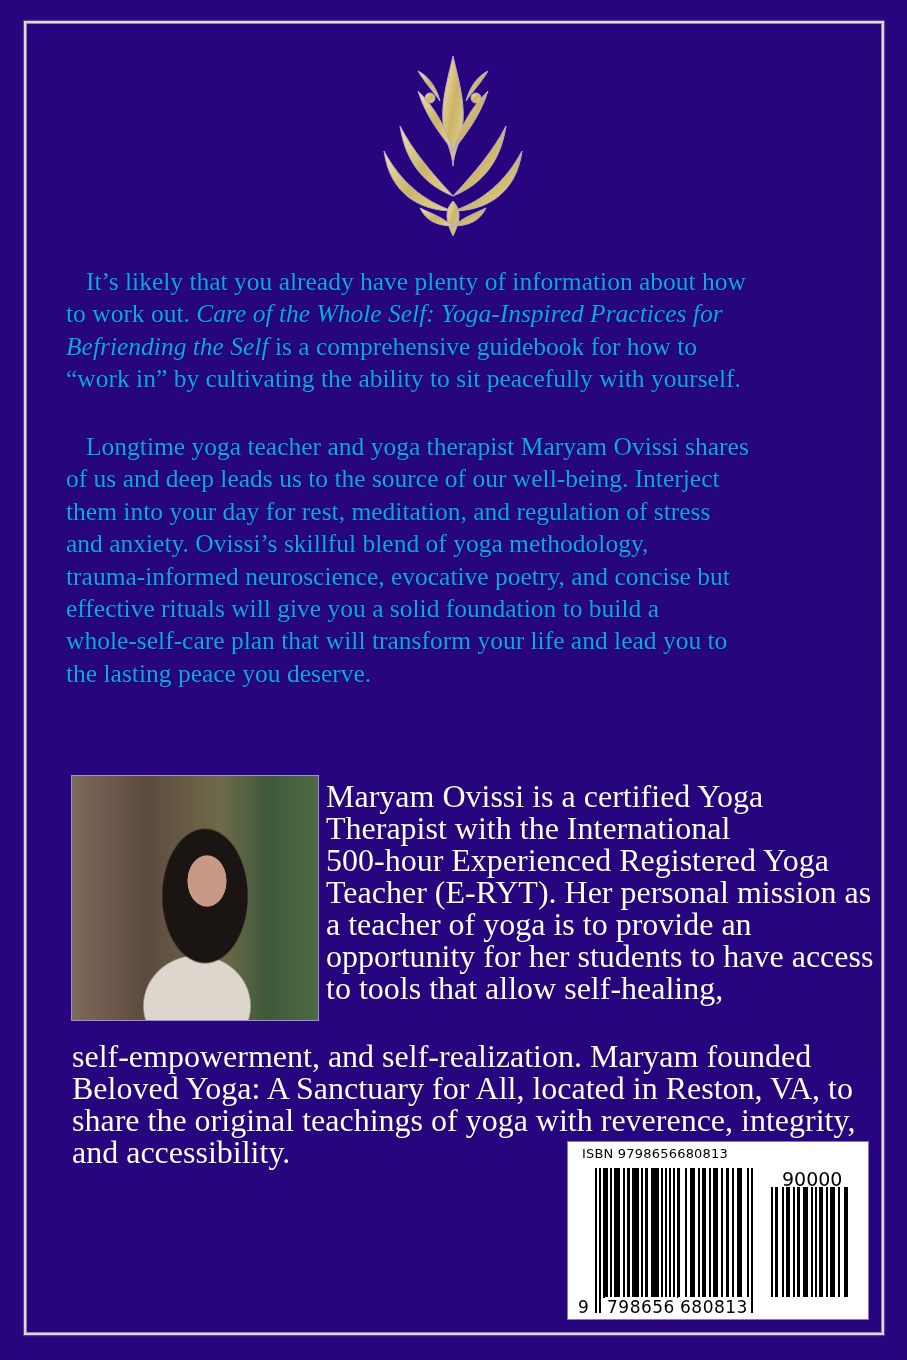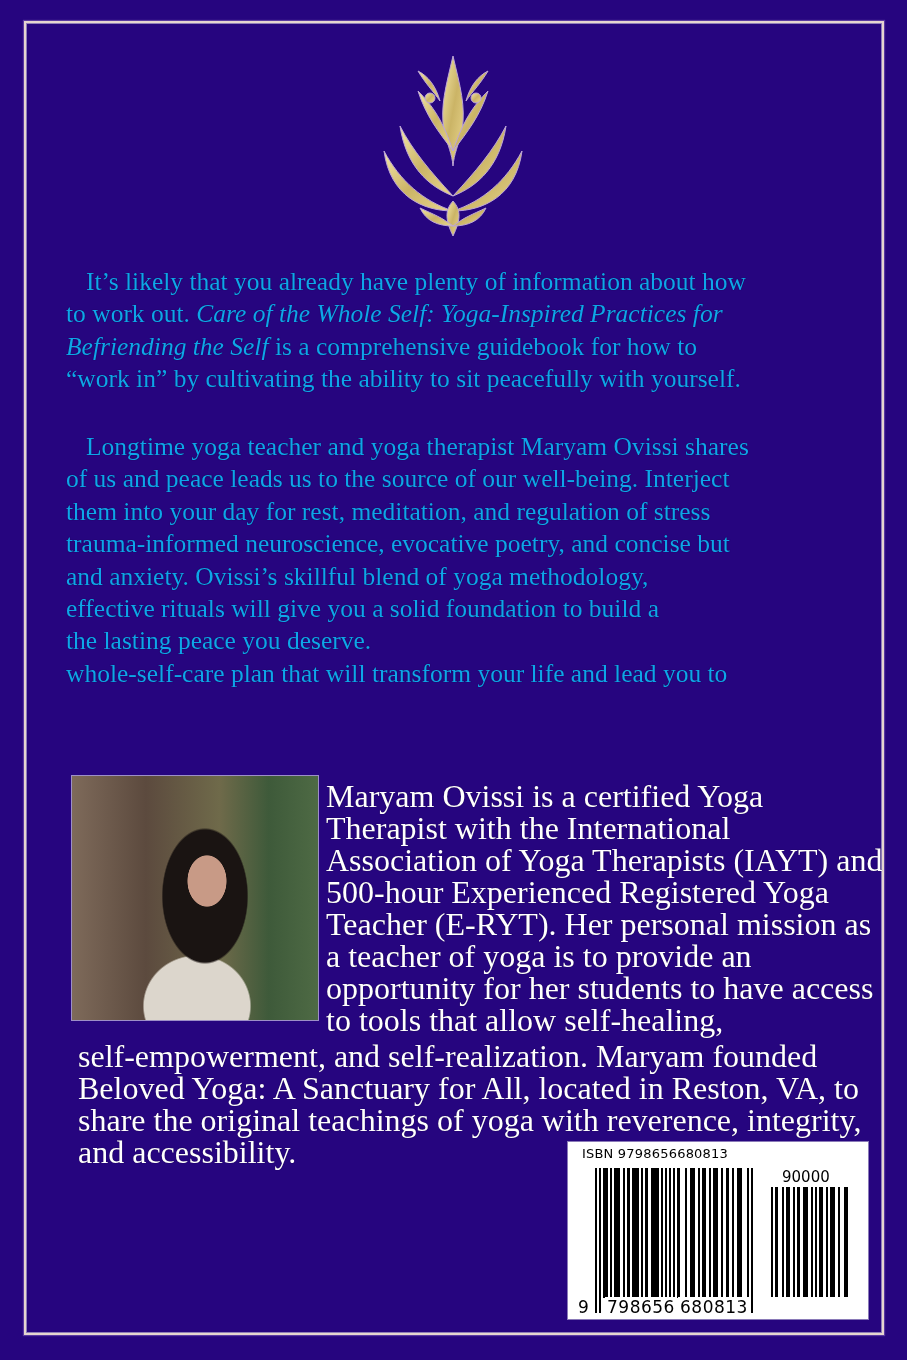--- a/index.html
+++ b/index.html
@@ -36,30 +36,30 @@
       radial-gradient(ellipse 30px 50px at 128px 215px, #59b7d8 0 60%, transparent 62%),
       linear-gradient(90deg, #7e6a5a 0%, #5c4a3e 30%, #6f6a4a 60%, #3e5a3a 80%, #4e6a44 100%);
     border:1px solid #9d8fc8;
   }
   .bio {
     font-family:"Liberation Serif","DejaVu Serif",serif;
     font-size:32px; line-height:32px; color:#fff; position:absolute;
     text-shadow:0 0 1px rgba(0,0,0,0.6);
   }
   .bio-side { left:326px; top:780px; width:540px; }
-  .bio-full { left:78px; top:1040px; width:520px; }
+  .bio-full { left:72px; top:1040px; width:520px; }
   .barcode-box {
     position:absolute; left:567px; top:1141px; width:302px; height:179px;
     background:#ffffff; border:1px solid #8a7ab8; box-sizing:border-box;
     font-family:"DejaVu Sans","Liberation Sans",sans-serif; color:#000;
   }
   .isbn-label { position:absolute; left:14px; top:4px; font-size:13px; letter-spacing:0.2px; }
   .bars-main { position:absolute; left:27px; top:26px; height:145px; width:164px; }
   .bars-add { position:absolute; left:203px; top:45px; height:110px; width:80px; }
-  .price-code { position:absolute; left:214px; top:26px; font-size:15px; }
+  .price-code { position:absolute; left:214px; top:26px; font-size:19px; }
   .digits { position:absolute; top:155px; font-size:17px; letter-spacing:0.5px; background:#fff; padding:0 2px; }
   .d1 { left:8px; }
   .d2 { left:37px; }
   .d3 { left:110px; }
 </style>
 </head>
 <body>
 
 <div class="frame"></div>
 
@@ -93,35 +93,34 @@
 
 <div class="text p1">
   <span class="line indent">It’s likely that you already have plenty of information about how</span>
   <span class="line"><span>to work out. </span><em>Care of the Whole Self: Yoga-Inspired Practices for</em></span>
   <span class="line"><em>Befriending the Self</em><span> is a comprehensive guidebook for how to</span></span>
   <span class="line">“work in” by cultivating the ability to sit peacefully with yourself.</span>
 </div>
 
 <div class="text p2">
   <span class="line indent">Longtime yoga teacher and yoga therapist Maryam Ovissi shares</span>
-  <span class="line">of us and peace leads us to the source of our well-being. Interject</span>
+  <span class="line">of us and deep leads us to the source of our well-being. Interject</span>
   <span class="line">them into your day for rest, meditation, and regulation of stress</span>
+  <span class="line">and anxiety. Ovissi’s skillful blend of yoga methodology,</span>
   <span class="line">trauma-informed neuroscience, evocative poetry, and concise but</span>
-  <span class="line">and anxiety. Ovissi’s skillful blend of yoga methodology,</span>
   <span class="line">effective rituals will give you a solid foundation to build a</span>
+  <span class="line">whole-self-care plan that will transform your life and lead you to</span>
   <span class="line">the lasting peace you deserve.</span>
-  <span class="line">whole-self-care plan that will transform your life and lead you to</span>
 </div>
 
 <div class="photo" aria-label="author-photo"></div>
 
 <div class="bio bio-side">
   <span class="line">Maryam Ovissi is a certified Yoga</span>
   <span class="line">Therapist with the International</span>
-  <span class="line">Association of Yoga Therapists (IAYT) and</span>
   <span class="line">500-hour Experienced Registered Yoga</span>
   <span class="line">Teacher (E-RYT). Her personal mission as</span>
   <span class="line">a teacher of yoga is to provide an</span>
   <span class="line">opportunity for her students to have access</span>
   <span class="line">to tools that allow self-healing,</span>
 </div>
 
 <div class="bio bio-full">
   <span class="line">self-empowerment, and self-realization. Maryam founded</span>
   <span class="line">Beloved Yoga: A Sanctuary for All, located in Reston, VA, to</span>

